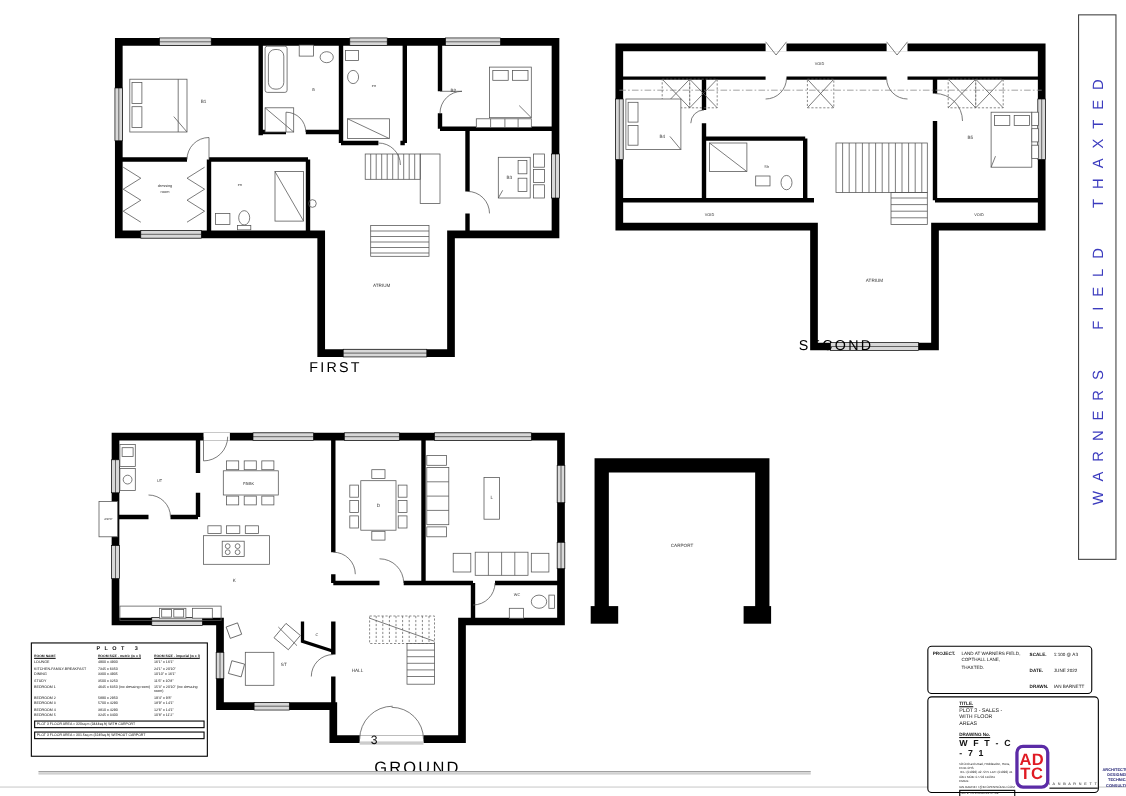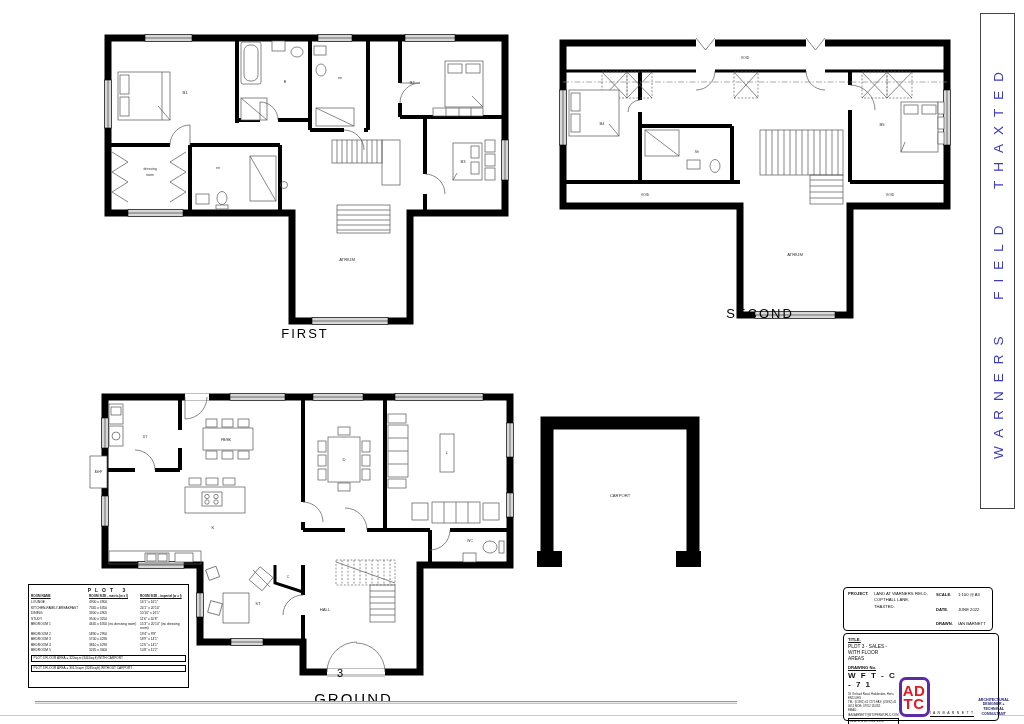--- a/index.html
+++ b/index.html
@@ -39,21 +39,21 @@
   .tb{position:absolute;border:1px solid #000;border-radius:4px;box-sizing:border-box;background:#fff;}
   #projbox{left:843px;top:587px;width:150px;height:44px;display:flex;padding:3px 4px;}
   #projbox .lcol{width:88px;display:flex;}
   #projbox .lbl{font-weight:bold;font-size:4.2px;width:26px;}
   #projbox .val{font-size:4.2px;line-height:1.5;}
   #projbox .rcol{flex:1;display:flex;flex-direction:column;justify-content:space-between;padding:1px 0;}
   #projbox .rrow{display:flex;}
   #projbox .rlbl{font-weight:bold;font-size:4.2px;width:22px;}
   #projbox .rval{font-size:4.2px;}
   #titlebox{left:843px;top:633px;width:156px;height:88px;display:flex;padding:3px 4px;}
-  #titlebox .lcol{width:94px;}
+  #titlebox .lcol{width:94px;margin-left:24px;}
   .blbl{font-weight:bold;font-size:4.2px;text-decoration:underline;margin-bottom:1.5px;}
   .btitle{font-size:4.8px;line-height:1.3;margin-bottom:2.5px;}
   .dno{font-weight:bold;font-size:8px;letter-spacing:1.5px;margin:1px 0 2.5px;}
   .tiny{font-size:2.8px;line-height:1.5;color:#222;}
   .notebox{border:.6px solid #000;margin-top:1.5px;padding:.8px;font-size:2.4px;line-height:1.3;color:#222;}
   #titlebox .rcol{flex:1;display:flex;flex-direction:row;align-items:flex-end;padding-top:1px;}
   #logo{width:34px;height:34px;border:3px solid #5b2ba6;border-radius:7px;display:flex;flex-direction:column;
     align-items:center;justify-content:center;background:#fff;}
   #logo div{color:#e01b24;font-weight:bold;font-size:15px;line-height:.88;letter-spacing:.5px;}
   .lname{font-size:3.4px;letter-spacing:.8px;border-bottom:.6px solid #000;padding:1.5px 0 1px;margin-top:2px;white-space:nowrap;}
@@ -364,21 +364,21 @@
 
   <svg class="abs" style="left:535px;top:405px" width="170" height="170" viewBox="0 0 170 170">
     <path d="M12,150 V18 H158 V150" fill="none" stroke="#000" stroke-width="13"></path>
     <rect x="2" y="146" width="25" height="16" fill="#000"></rect>
     <rect x="141" y="146" width="25" height="16" fill="#000"></rect>
     <text class="rl" x="85" y="92">CARPORT</text>
   </svg>
 
   <div class="caption" style="left:260px;top:326px;width:90px;font-size:13px">FIRST</div>
   <div class="caption" style="left:715px;top:306px;width:90px;font-size:13px">SECOND</div>
-  <div class="caption" style="left:306px;top:690px;width:95px;font-size:15px">GROUND</div>
+  <div class="caption" style="left:332px;top:690px;width:95px;font-size:15px">GROUND</div>
   <div class="caption" style="left:330px;top:667px;width:20px;font-size:11px;letter-spacing:0">3</div>
 
   <div class="groove"></div>
   <div class="edgeline"></div>
 
   <div id="banner">
     <div class="vtxt">WARNERS FIELD THAXTED</div>
   </div>
 
   <div id="schedule">

